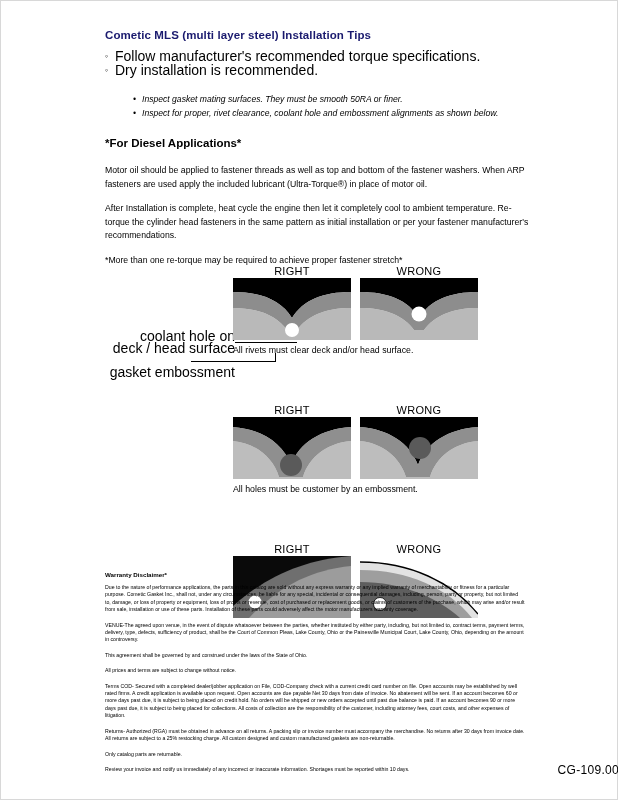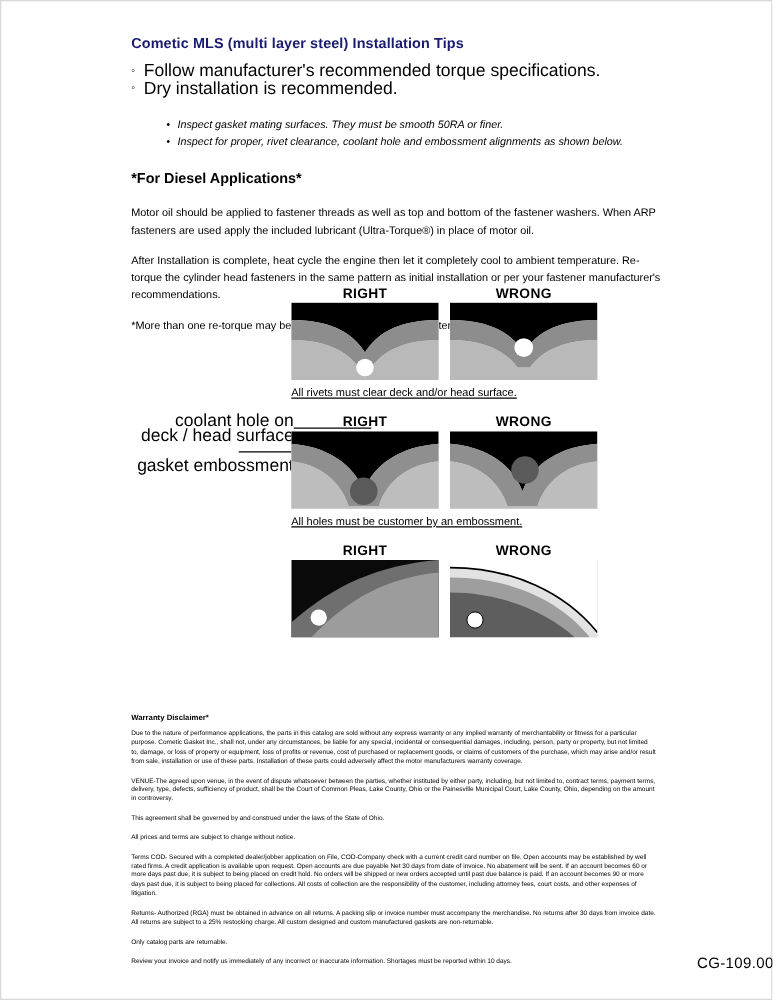--- a/index.html
+++ b/index.html
@@ -101,41 +101,41 @@
   .figlabels {
     display: flex;
     justify-content: space-between;
     width: 245px;
     margin-bottom: 1px;
   }
   .figlabel {
     width: 118px;
     text-align: center;
     font-size: 11px;
-    font-weight: bold;
+    font-weight: normal;
     letter-spacing: 0.3px;
+    margin-top: 36px;
   }
   .figpair {
     display: flex;
     justify-content: space-between;
     width: 245px;
   }
   .fig {
     width: 118px;
     height: 62px;
     position: relative;
     overflow: hidden;
     background: #d9d9d9;
   }
   .figcaption {
     font-size: 8.8px;
     margin-top: 4px;
     margin-bottom: 12px;
     line-height: 12px;
-    text-decoration: underline;
   }
 
   
   .callouts {
     position: absolute;
     left: 104px;
     top: 330px;
     width: 130px;
     text-align: right;
   }

